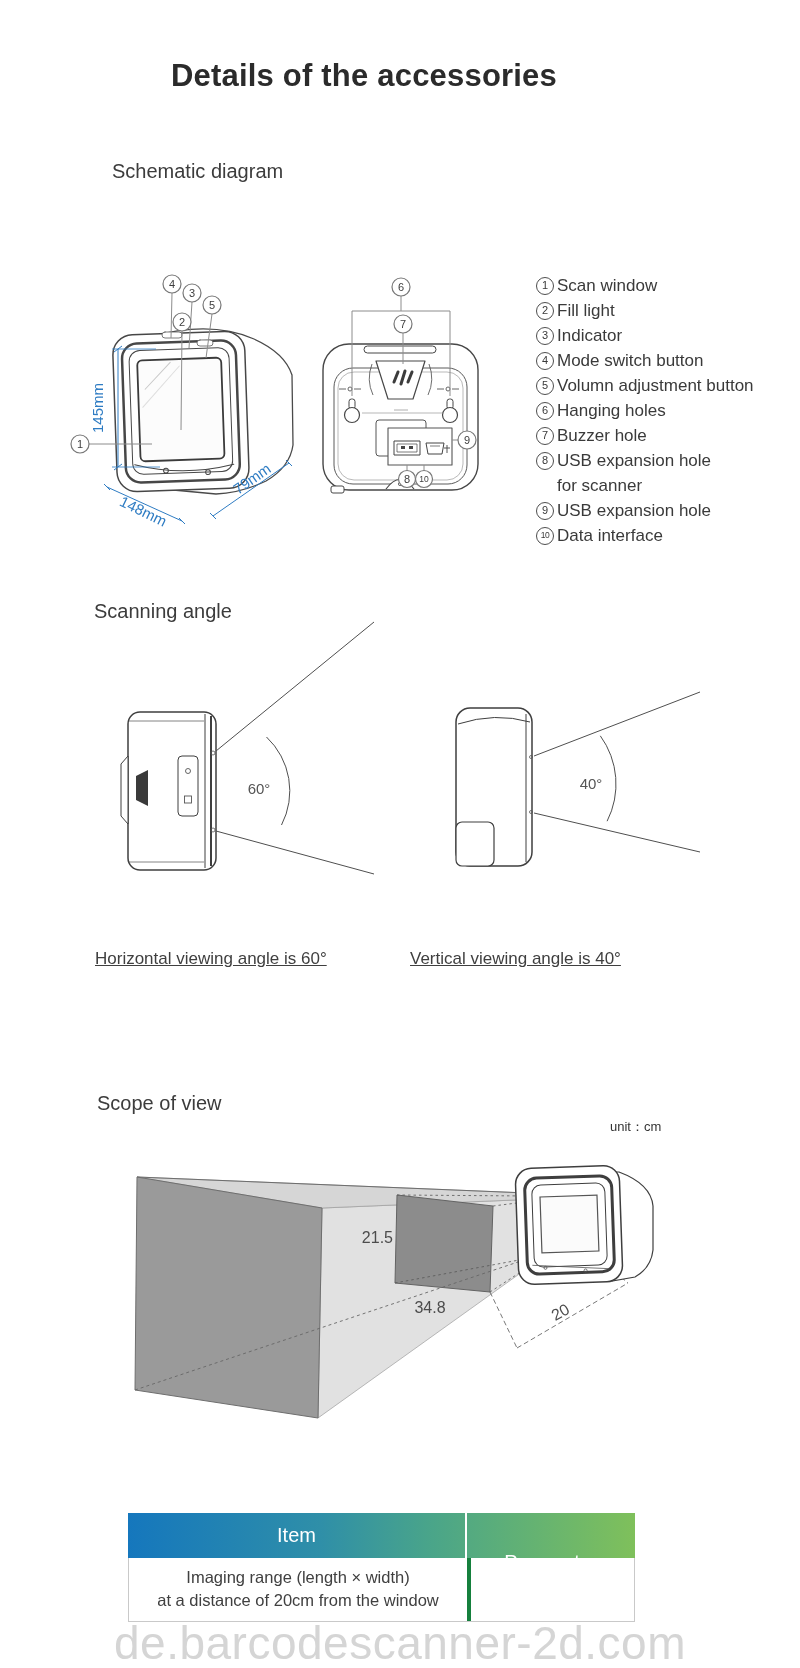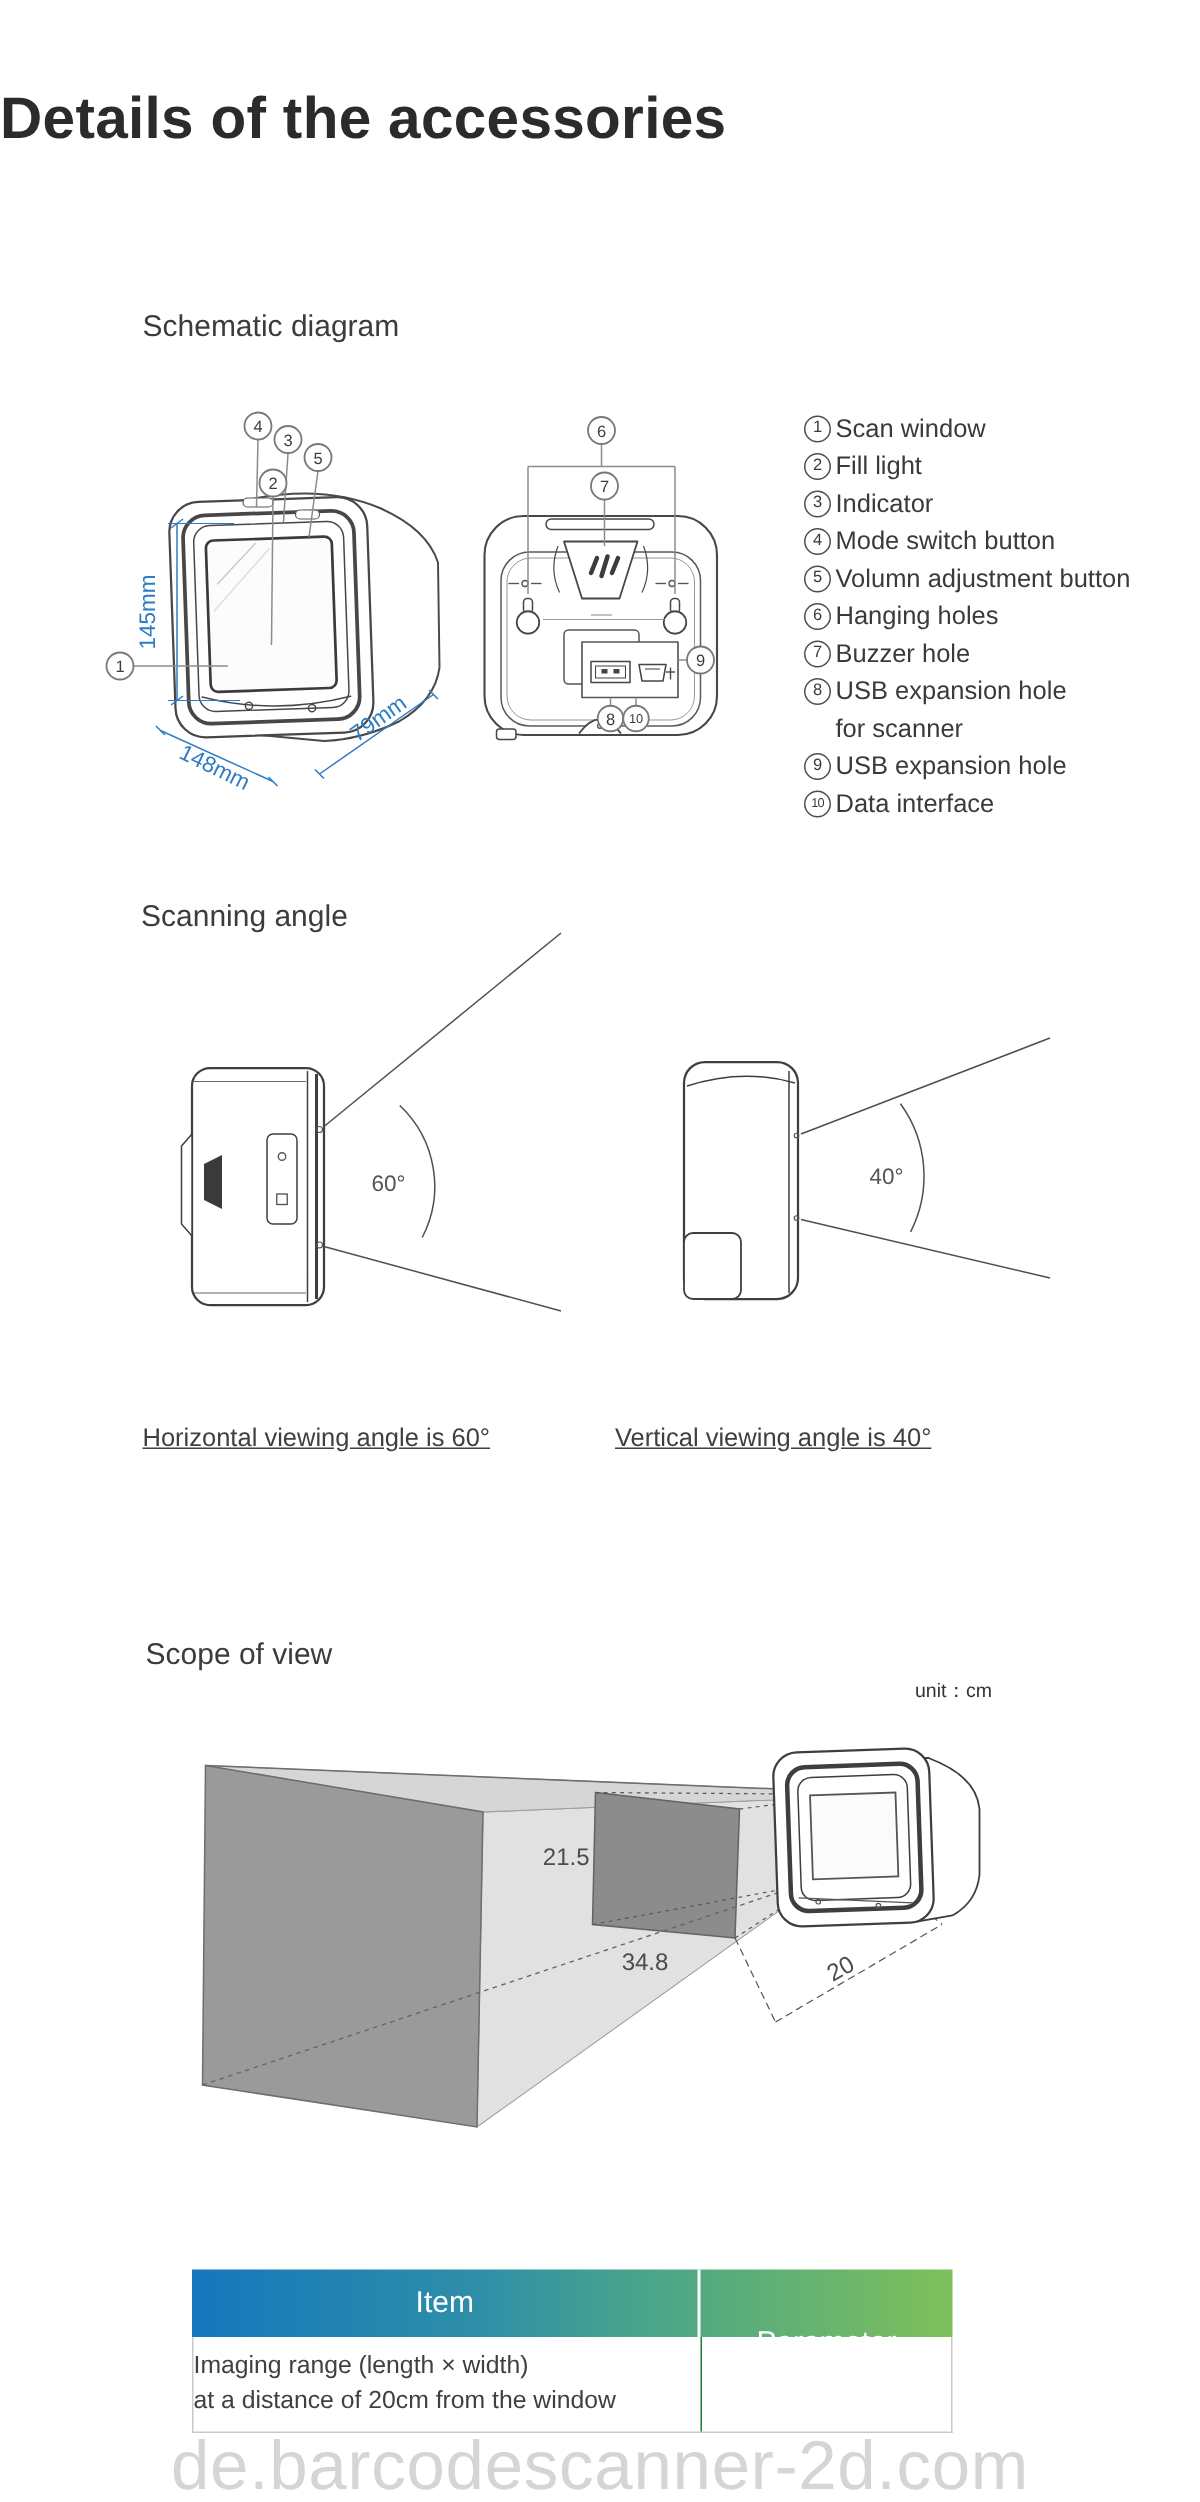--- a/index.html
+++ b/index.html
@@ -1,21 +1,21 @@
 <!DOCTYPE html>
 <html><head>
 <meta charset="utf-8">
 <style>
   html,body{margin:0;padding:0;background:#fff;}
   .page{position:relative;width:800px;height:1668px;background:#fff;overflow:hidden;
         font-family:"Liberation Sans",sans-serif;color:#3d3d3d;}
-  .page-title{position:absolute;left:0;top:58px;width:728px;
-        font-size:39px;font-weight:600;color:#2b2b2b;letter-spacing:.2px;}
+  .page-title{position:absolute;left:0;top:58px;width:728px;text-align:center;
+        font-size:31px;font-weight:600;color:#2b2b2b;letter-spacing:.2px;}
   .sec-heading{position:absolute;font-size:20px;font-weight:400;color:#3c3c3c;}
-  #h-schematic{left:95px;top:160px;margin-top:47px;}
+  #h-schematic{left:112px;top:160px;}
   #h-scanning{left:94px;top:600px;text-align:center;}
   #h-scope{left:97px;top:1092px;}
   .legend{position:absolute;left:536px;top:273px;font-size:17px;color:#3a3a3a;}
   .legend-row{display:flex;align-items:center;height:25px;white-space:nowrap;}
   .legend-row.cont{padding-left:21px;}
   .lg-num{display:inline-flex;flex:0 0 auto;width:16px;height:16px;border:1px solid #4e4e4e;
         border-radius:50%;font-size:11px;line-height:1;align-items:center;justify-content:center;
         margin-right:3px;color:#3a3a3a;}
   .lg-num.n10{font-size:8.5px;letter-spacing:-.5px;}
   .caption{position:absolute;font-size:17px;color:#3f3f3f;text-decoration:underline;}
@@ -28,22 +28,22 @@
   .callout-txt.small{font-size:8.5px;}
   .dim-txt{font-size:15px;fill:#2e7cc3;}
   .angle-txt{font-size:15px;fill:#555;}
   .scope-txt{font-size:16px;fill:#4c4c4c;}
   .spec-table{position:absolute;left:128px;top:1513px;width:507px;}
   .spec-header{display:flex;height:45px;line-height:45px;color:#fff;font-size:20px;text-align:center;
         background:linear-gradient(90deg,#1577bd 0%,#2f8fa8 38%,#4aa589 60%,#7fc05b 100%);}
   .spec-header .c1{flex:0 0 337px;border-right:2px solid #fff;}
   .spec-header .c2{flex:1;margin-top:27px;}
   .spec-body{display:flex;border:1px solid #c9c9c9;border-top:none;background:#fff;}
-  .spec-body .c1{flex:0 0 338px;border-right:1px solid #15803d;padding:8px 0 9px 0;
-        text-align:left;font-size:16.5px;color:#404040;line-height:23px;}
+  .spec-body .c1{flex:0 0 338px;border-right:4px solid #15803d;padding:8px 0 9px 0;
+        text-align:center;font-size:16.5px;color:#404040;line-height:23px;}
   .spec-body .c2{flex:1;display:flex;align-items:center;justify-content:center;
         font-size:17.5px;color:#404040;}
   .watermark{position:absolute;left:0;top:1616px;width:800px;text-align:center;
         font-size:46px;color:#d5d5d5;letter-spacing:.5px;white-space:nowrap;}
 </style>
 </head>
 <body>
 
 <div class="page">
 

